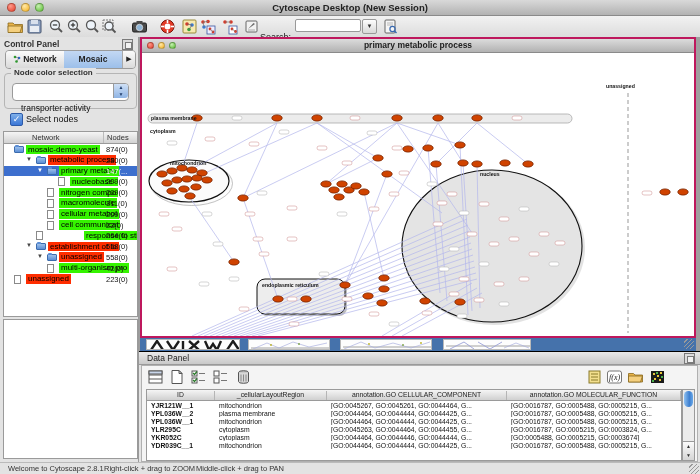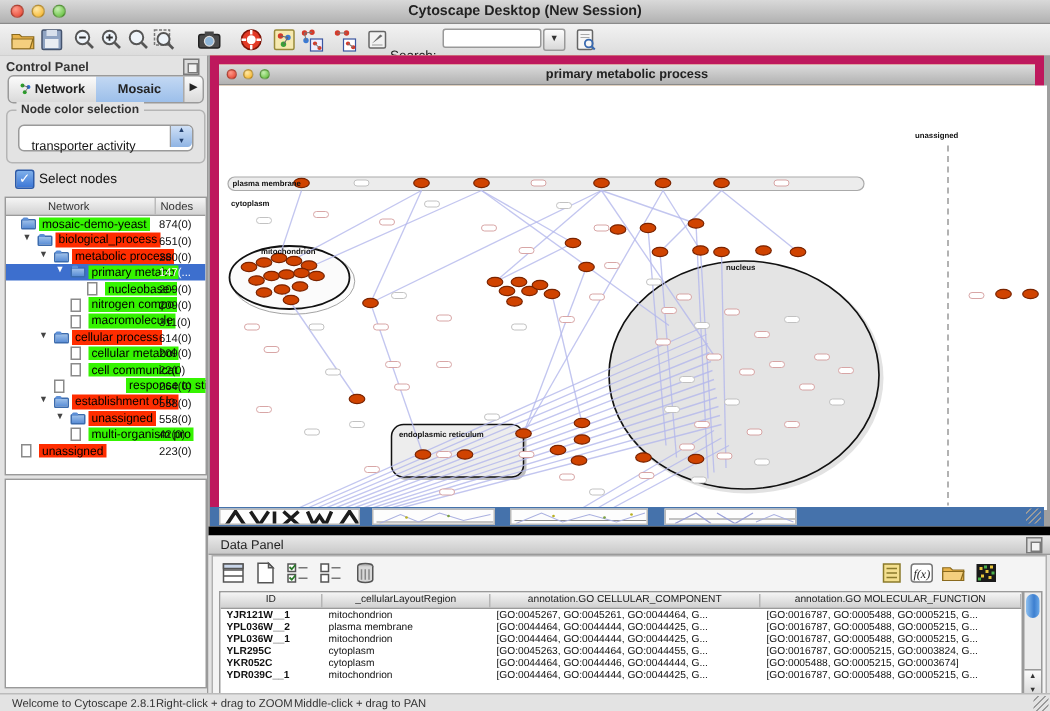--- a/index.html
+++ b/index.html
@@ -24,21 +24,21 @@
   .float-ic{position:absolute;width:9px;height:9px;border:1px solid #7a7a7a;background:#dcdcdc;}
   .float-ic:before{content:"";position:absolute;left:2px;top:2px;width:5px;height:5px;border:1px solid #7a7a7a;background:#f2f2f2;}
   .cp-tabs{position:absolute;left:5px;top:13px;width:129px;height:17px;background:#d8d8d8;border:1px solid #9a9a9a;border-radius:4px;display:flex;overflow:hidden;}
   .cp-tab{flex:1;font-size:8.5px;font-weight:bold;color:#222;text-align:center;line-height:16px;background:linear-gradient(#fbfbfb,#dadada);}
   .cp-tab.sel{background:linear-gradient(#c3d8f3,#9cbfea);}
   .cp-tab .neticon{display:inline-block;width:8px;height:8px;margin-right:2px;vertical-align:-1px;}
   .cp-tab-arrow{width:12px;font-size:7px;color:#222;text-align:center;line-height:16px;background:linear-gradient(#fbfbfb,#dadada);border-left:1px solid #aaa;}
   .groupbox{position:absolute;left:4px;top:36px;width:131px;height:34px;border:1px solid #b5b5b5;border-radius:4px;}
   .groupbox .glabel{position:absolute;left:6px;top:-6px;background:#e3e3e3;padding:0 3px;font-size:8px;font-weight:bold;color:#333;}
   .combo{position:absolute;left:7px;top:9px;width:115px;height:16px;background:#fff;border:1px solid #9a9a9a;border-radius:4px;}
-  .combo .cval{position:absolute;left:8px;top:8px;font-size:8.5px;color:#111;}
+  .combo .cval{position:absolute;left:8px;top:19px;font-size:8.5px;color:#111;}
   .combo .cstep{position:absolute;right:0;top:0;width:14px;height:14px;border-left:1px solid #9a9a9a;background:linear-gradient(#cfe0f6,#8fb4e4);border-radius:0 3px 3px 0;color:#23406e;font-size:5px;line-height:7px;text-align:center;}
   .checkrow{position:absolute;left:10px;top:76px;height:12px;}
   .checkbox{position:absolute;left:0;top:0;width:11px;height:11px;border-radius:2px;background:linear-gradient(#7fb0ea,#3b76d6);border:1px solid #2c5aa8;color:#fff;font-size:9px;line-height:10px;text-align:center;}
   .checklabel{position:absolute;left:16px;top:1px;font-size:9px;color:#111;white-space:nowrap;}
   
   .treebox{position:absolute;left:3px;top:94px;width:133px;height:184px;background:#fff;border:1px solid #9a9a9a;overflow:hidden;}
   .treehead{position:absolute;left:0;top:0;width:133px;height:11px;background:linear-gradient(#f5f5f5,#d2d2d2);border-bottom:1px solid #9a9a9a;}
   .treehead .h1{position:absolute;left:28px;top:1px;font-size:7.5px;color:#333;}
   .treehead .h2{position:absolute;left:103px;top:1px;font-size:7.5px;color:#333;}
   .treehead .hdiv{position:absolute;left:99px;top:0;width:1px;height:11px;background:#bbb;}
@@ -51,35 +51,35 @@
   .tr-folder:before{content:"";position:absolute;left:0;top:-2px;width:4px;height:2px;background:#5b8ed6;border-radius:1px 1px 0 0;}
   .tr-file{position:absolute;top:1px;width:7px;height:9px;background:#fff;border:1px solid #8a8a8a;box-sizing:border-box;}
   .chip{position:absolute;top:0.5px;font-size:8px;color:#000;padding:0 2px;line-height:9.5px;white-space:nowrap;}
   .chip.green{background:#35f400;}
   .chip.red{background:#ff2d00;}
   .tr-cnt{position:absolute;left:102px;top:1px;font-size:7.5px;color:#111;white-space:nowrap;}
   .tree-row.sel .tr-cnt{color:#fff;}
   .birdseye{position:absolute;left:3px;top:282px;width:133px;height:138px;background:#fff;border:1px solid #9a9a9a;}
   
   .desktop{position:absolute;left:139px;top:37px;width:561px;height:314px;background:#9f9f9f;}
-  .netwin{position:absolute;left:1px;top:0;width:556px;height:301px;border:6px solid #be185d;box-sizing:border-box;background:#fdba74;}
+  .netwin{position:absolute;left:1px;top:0;width:556px;height:301px;border:2px solid #be185d;box-sizing:border-box;background:#fef9c3;}
   .nw-title{position:absolute;left:0;top:0;width:100%;height:13px;background:linear-gradient(#dcdcdc,#b2b2b2);border-bottom:1px solid #8a8a8a;}
   .nw-title .tl{position:absolute;top:3px;width:7px;height:7px;border-radius:50%;border:1px solid rgba(0,0,0,.25);box-sizing:border-box;}
   .nw-title .wtitle{position:absolute;left:0;right:0;top:1px;text-align:center;font-size:8.5px;font-weight:bold;color:#222;}
   .nw-canvas{position:absolute;left:0;top:14px;width:552px;height:283px;background:#fff;overflow:hidden;}
   .nw-canvas svg{display:block;}
   
   .strip{position:absolute;left:1px;top:301px;width:556px;height:13px;background:#4572ab;}
   .seg{position:absolute;top:1px;height:11px;background:#fdfdfd;border:1px solid #b9b9b9;box-sizing:border-box;overflow:hidden;}
   .seg svg{display:block;}
   .grip{position:absolute;width:10px;height:10px;}
   .grip:before{content:"";position:absolute;right:0;bottom:0;width:10px;height:10px;
     background:repeating-linear-gradient(135deg,transparent,transparent 2px,#9a9a9a 2px,#9a9a9a 3px);}
   
-  .dpanel{position:absolute;left:139px;top:351px;width:561px;height:111px;background:#e3e3e3;border-top:6px solid #000000;box-sizing:border-box;}
+  .dpanel{position:absolute;left:139px;top:351px;width:561px;height:111px;background:#e3e3e3;border-top:1px solid #000000;box-sizing:border-box;}
   .dp-title{position:absolute;left:0;top:0;width:100%;height:12px;background:linear-gradient(#e9e9e9,#c9c9c9);border-bottom:1px solid #9a9a9a;}
   .dp-title .t{position:absolute;left:8px;top:1px;font-size:8.5px;color:#222;}
   .dp-body{position:absolute;left:2px;top:13px;width:557px;height:97px;background:#f4f4f4;border:1px solid #b0b0b0;box-sizing:border-box;}
   .dbtn{position:absolute;top:3px;width:17px;height:16px;}
   .dbtn svg{width:17px;height:16px;display:block;}
   .dtable{position:absolute;left:4px;top:23px;width:536px;height:72px;background:#fff;border:1px solid #9a9a9a;box-sizing:border-box;overflow:hidden;}
   .dthead{position:absolute;left:0;top:0;width:100%;height:10px;background:linear-gradient(#f5f5f5,#d0d0d0);border-bottom:1px solid #9a9a9a;}
   .dth{position:absolute;top:1px;font-size:6.8px;color:#222;text-align:center;border-right:1px solid #b5b5b5;box-sizing:border-box;height:9px;}
   .dtrows{position:absolute;left:0;top:11px;width:100%;}
   .table-row{position:relative;height:8.2px;}
@@ -254,26 +254,20 @@
       <span class="hdiv"></span>
       <span class="h2">Nodes</span>
     </div>
     <div class="treerows">
         <div class="tree-row">
           <span class="tr-folder" style="left: 10px;"></span>
           <span class="chip green" style="left: 22px;">mosaic-demo-yeast</span>
           <span class="tr-cnt">874(0)</span>
         </div>
         <div class="tree-row">
-          <span class="tr-arrow" style="left: 11px;">▼</span>
-          <span class="tr-folder" style="left: 21px;"></span>
-          <span class="chip red" style="left: 33px;">biological_process</span>
-          <span class="tr-cnt">651(0)</span>
-        </div>
-        <div class="tree-row">
           <span class="tr-arrow" style="left: 22px;">▼</span>
           <span class="tr-folder" style="left: 32px;"></span>
           <span class="chip red" style="left: 44px;">metabolic process</span>
           <span class="tr-cnt">280(0)</span>
         </div>
         <div class="tree-row sel">
           <span class="tr-arrow" style="left: 33px;">▼</span>
           <span class="tr-folder" style="left: 43px;"></span>
           <span class="chip green" style="left: 55px;">primary metabo</span>
           <span class="tr-cnt">147(...</span>
@@ -285,26 +279,20 @@
         </div>
         <div class="tree-row">
           <span class="tr-file" style="left: 43px;"></span>
           <span class="chip green" style="left: 55px;">nitrogen compo</span>
           <span class="tr-cnt">209(0)</span>
         </div>
         <div class="tree-row">
           <span class="tr-file" style="left: 43px;"></span>
           <span class="chip green" style="left: 55px;">macromolecule</span>
           <span class="tr-cnt">311(0)</span>
-        </div>
-        <div class="tree-row">
-          <span class="tr-arrow" style="left: 22px;">▼</span>
-          <span class="tr-folder" style="left: 32px;"></span>
-          <span class="chip red" style="left: 44px;">cellular process</span>
-          <span class="tr-cnt">614(0)</span>
         </div>
         <div class="tree-row">
           <span class="tr-file" style="left: 43px;"></span>
           <span class="chip green" style="left: 55px;">cellular metabol</span>
           <span class="tr-cnt">209(0)</span>
         </div>
         <div class="tree-row">
           <span class="tr-file" style="left: 43px;"></span>
           <span class="chip green" style="left: 55px;">cell communicat</span>
           <span class="tr-cnt">22(0)</span>

